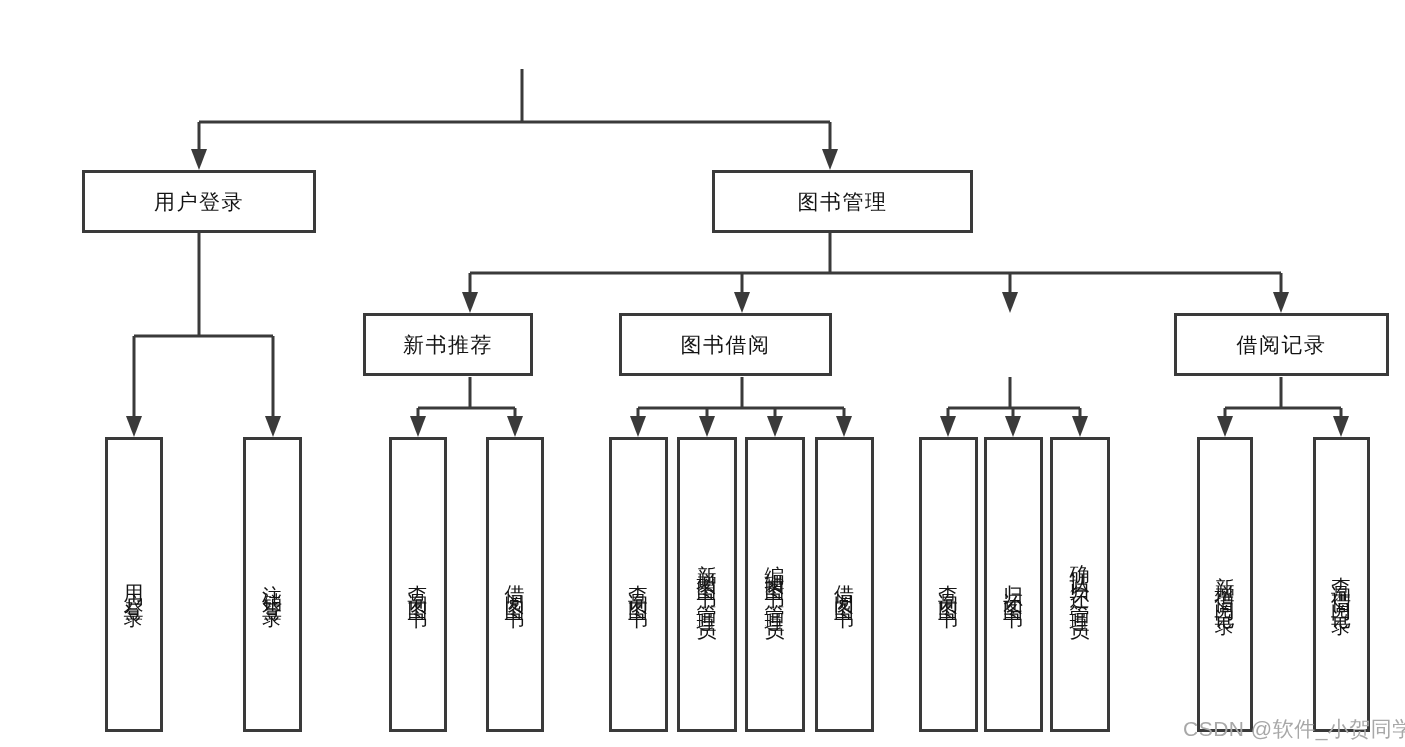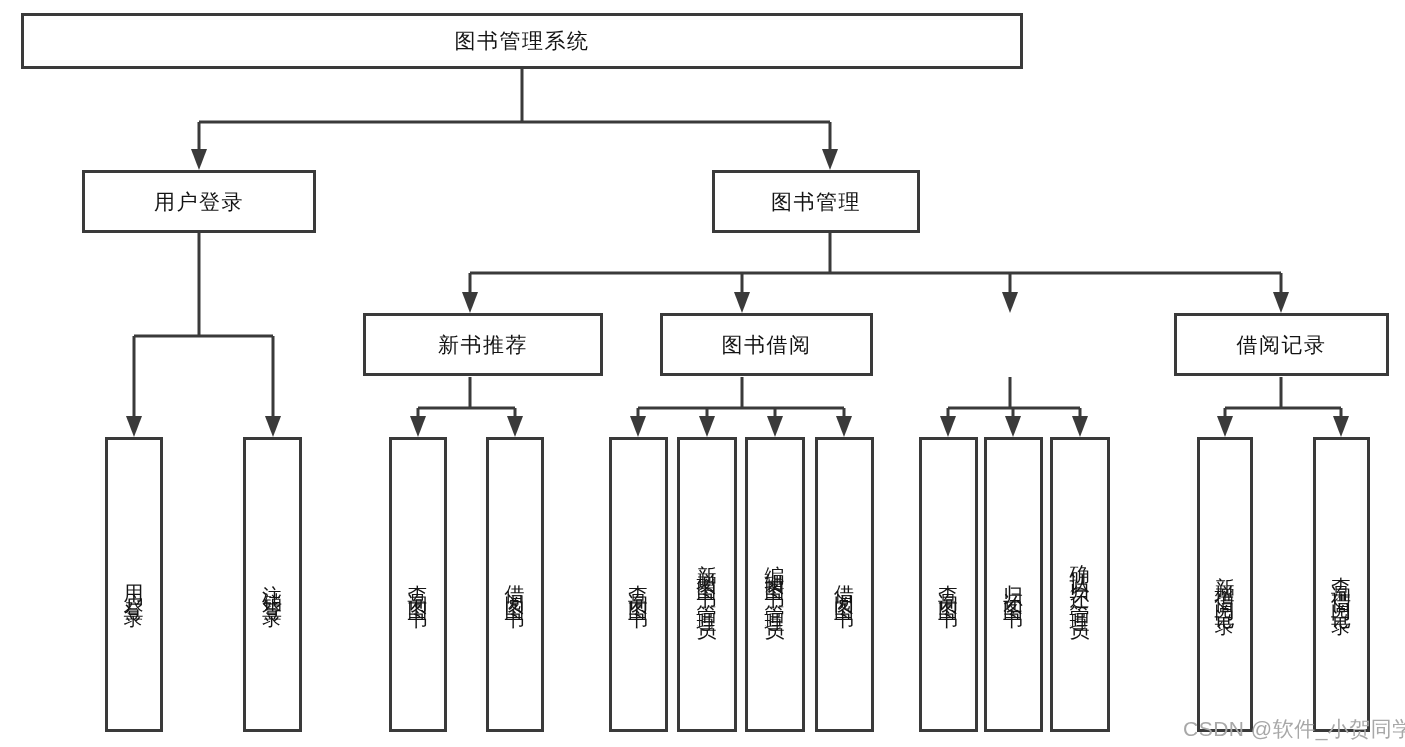--- a/index.html
+++ b/index.html
@@ -42,24 +42,24 @@
     writing-mode: vertical-rl;
     text-orientation: mixed;
     font-size: 20px;
     letter-spacing: 8px;
     line-height: 1;
   }
 
   .node.root  { left: 21px;   top: 13px;  width: 1002px; height: 56px; }
 
   .node.lv2a  { left: 82px;   top: 170px; width: 234px;  height: 63px; }
-  .node.lv2b  { left: 712px;  top: 170px; width: 208px;  height: 63px; }
+  .node.lv2b  { left: 712px;  top: 170px; width: 261px;  height: 63px; }
 
-  .node.lv3a  { left: 363px;  top: 313px; width: 240px;  height: 63px; }
-  .node.lv3b  { left: 660px;  top: 313px; width: 213px;  height: 63px; align-items: center; }
+  .node.lv3a  { left: 363px;  top: 313px; width: 170px;  height: 63px; }
+  .node.lv3b  { left: 619px;  top: 313px; width: 213px;  height: 63px; align-items: center; }
   .node.lv3c  { left: 902px;  top: 313px; width: 217px;  height: 63px; }
   .node.lv3d  { left: 1174px; top: 313px; width: 215px;  height: 63px; }
 
   .node.v { top: 437px; height: 295px; }
   .node.leaf1  { left: 105px;  width: 58px; }
   .node.leaf2  { left: 243px;  width: 59px; }
   .node.leaf3  { left: 389px;  width: 58px; }
   .node.leaf4  { left: 486px;  width: 58px; }
   .node.leaf5  { left: 609px;  width: 59px; }
   .node.leaf6  { left: 677px;  width: 60px; }
@@ -120,23 +120,20 @@
       <polygon points="767,416 783,416 775,437"></polygon>
       <polygon points="836,416 852,416 844,437"></polygon>
       <polygon points="940,416 956,416 948,437"></polygon>
       <polygon points="1005,416 1021,416 1013,437"></polygon>
       <polygon points="1072,416 1088,416 1080,437"></polygon>
       <polygon points="1217,416 1233,416 1225,437"></polygon>
       <polygon points="1333,416 1349,416 1341,437"></polygon>
     </g>
   </svg>
 
-  <div class="node h root">
-    <span>图书管理系统</span>
-  </div>
 
   <div class="node h lv2a">
     <span>用户登录</span>
   </div>
   <div class="node h lv2b">
     <span>图书管理</span>
   </div>
 
   <div class="node h lv3a">
     <span>新书推荐</span>

